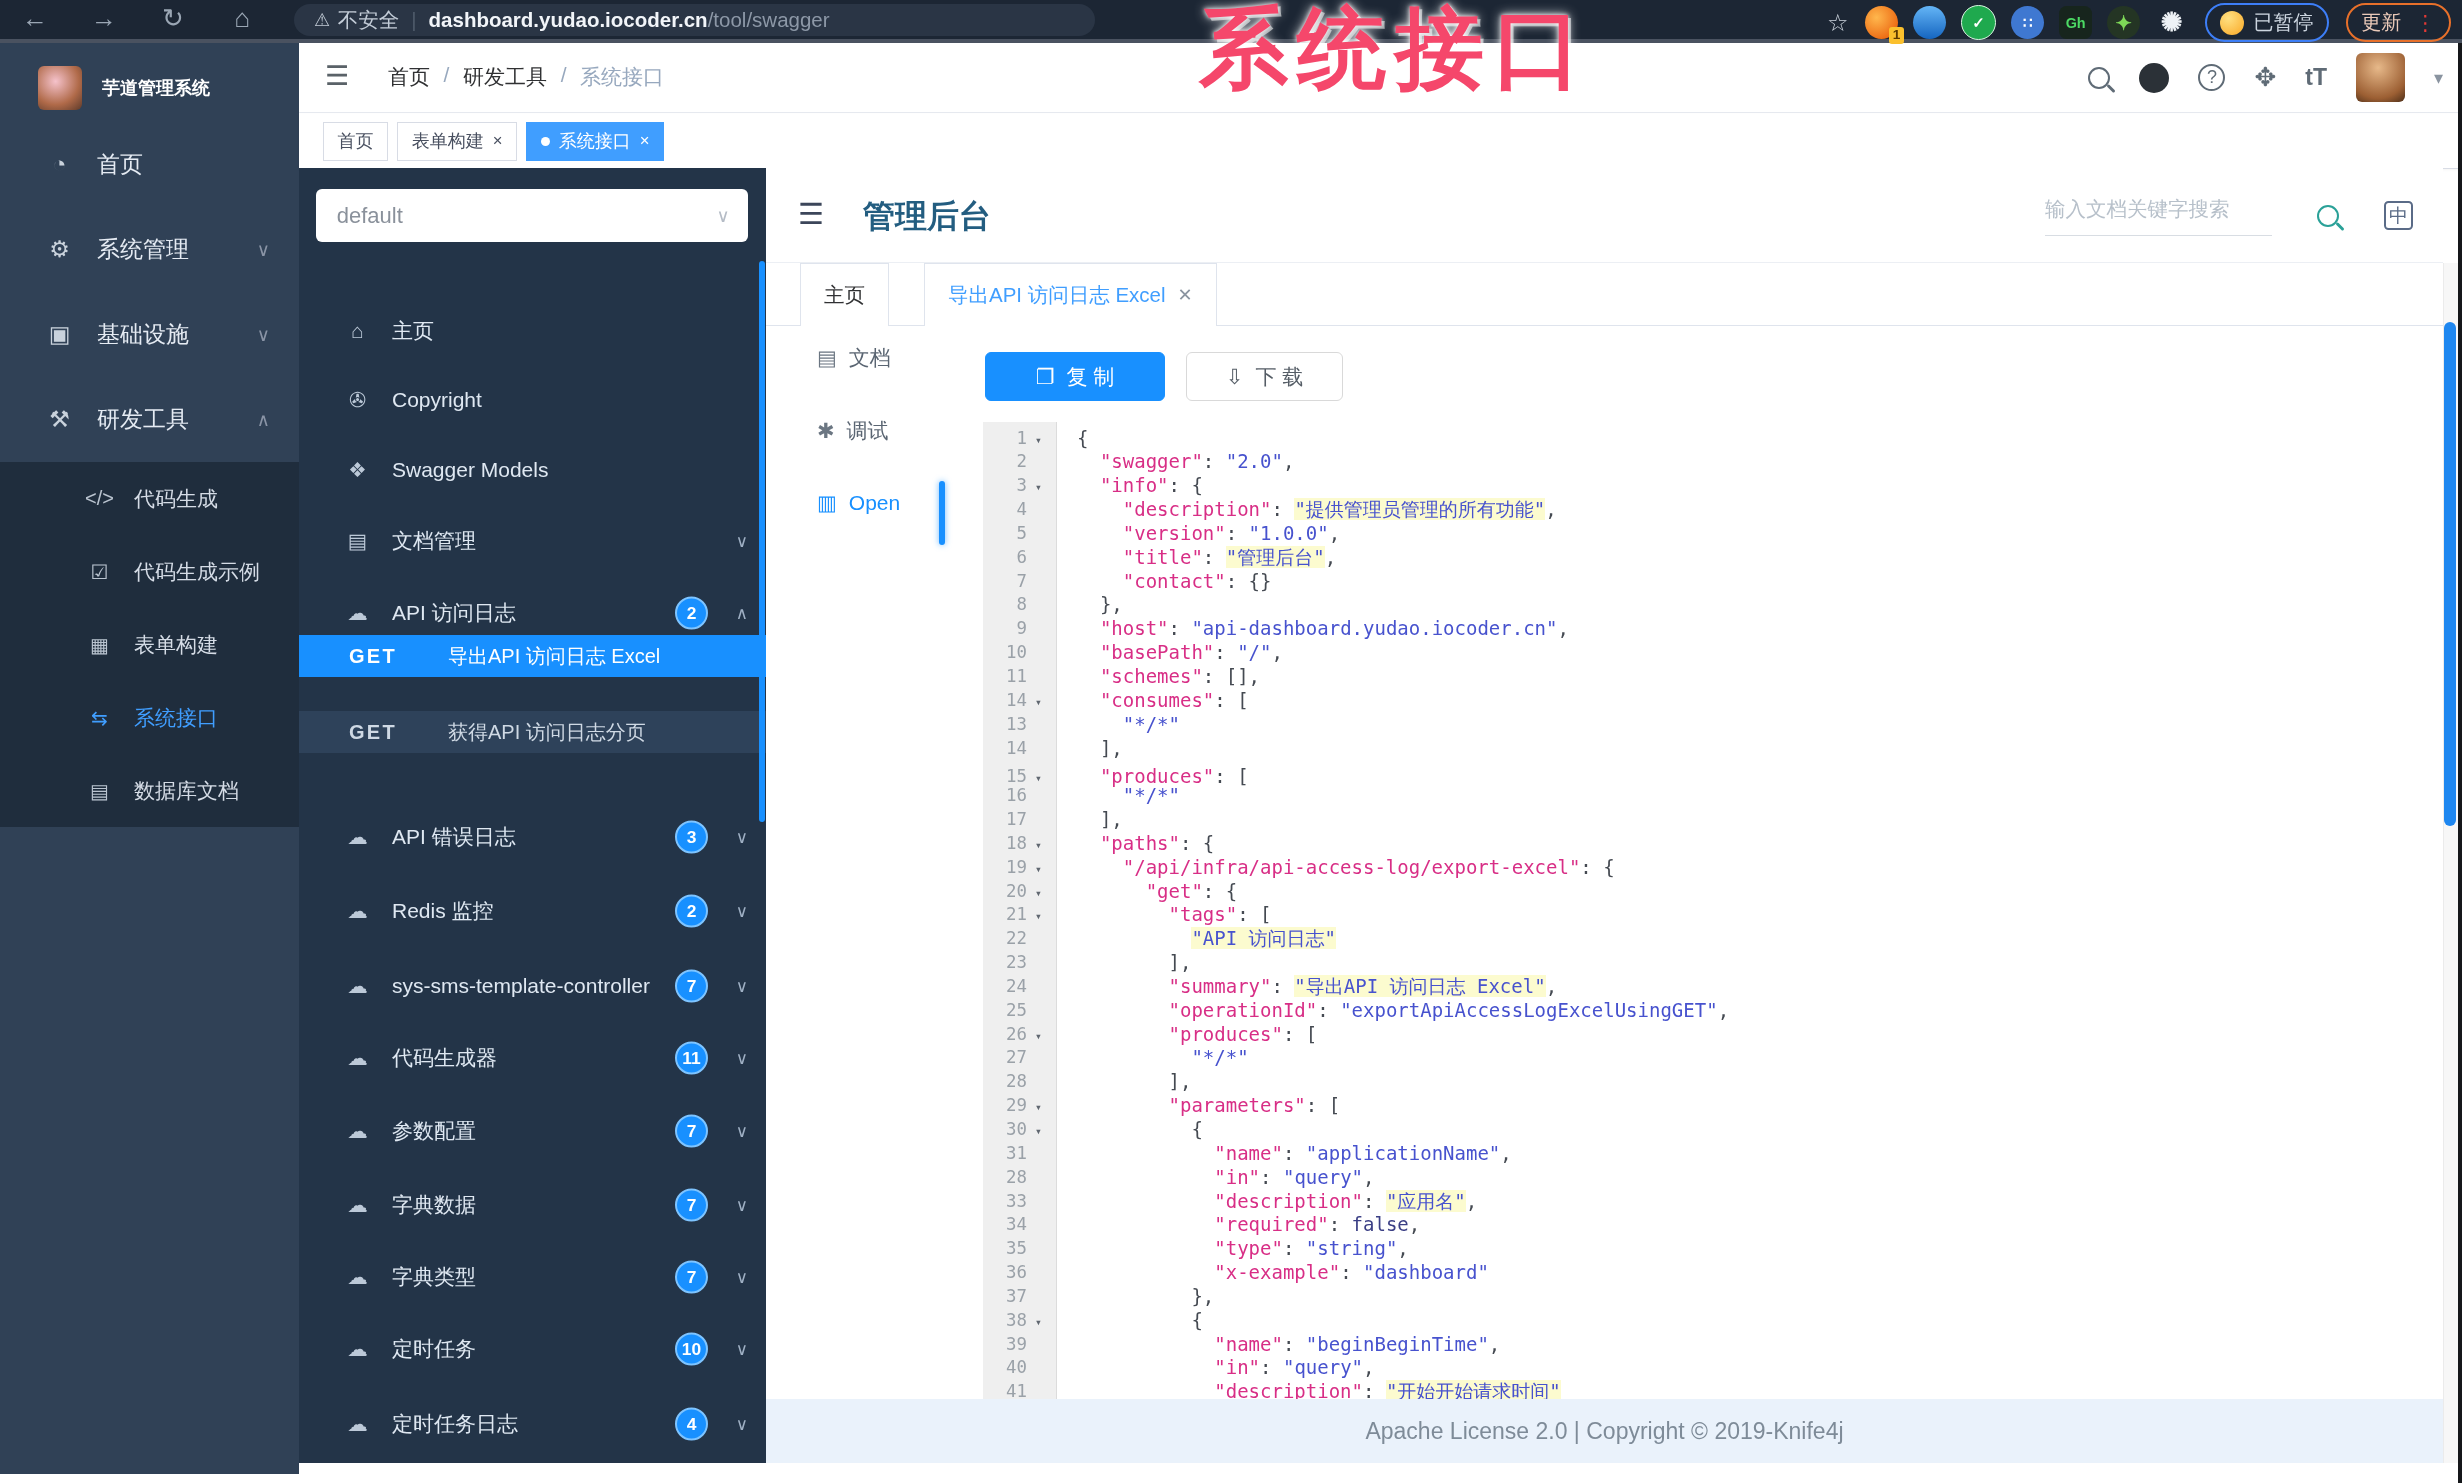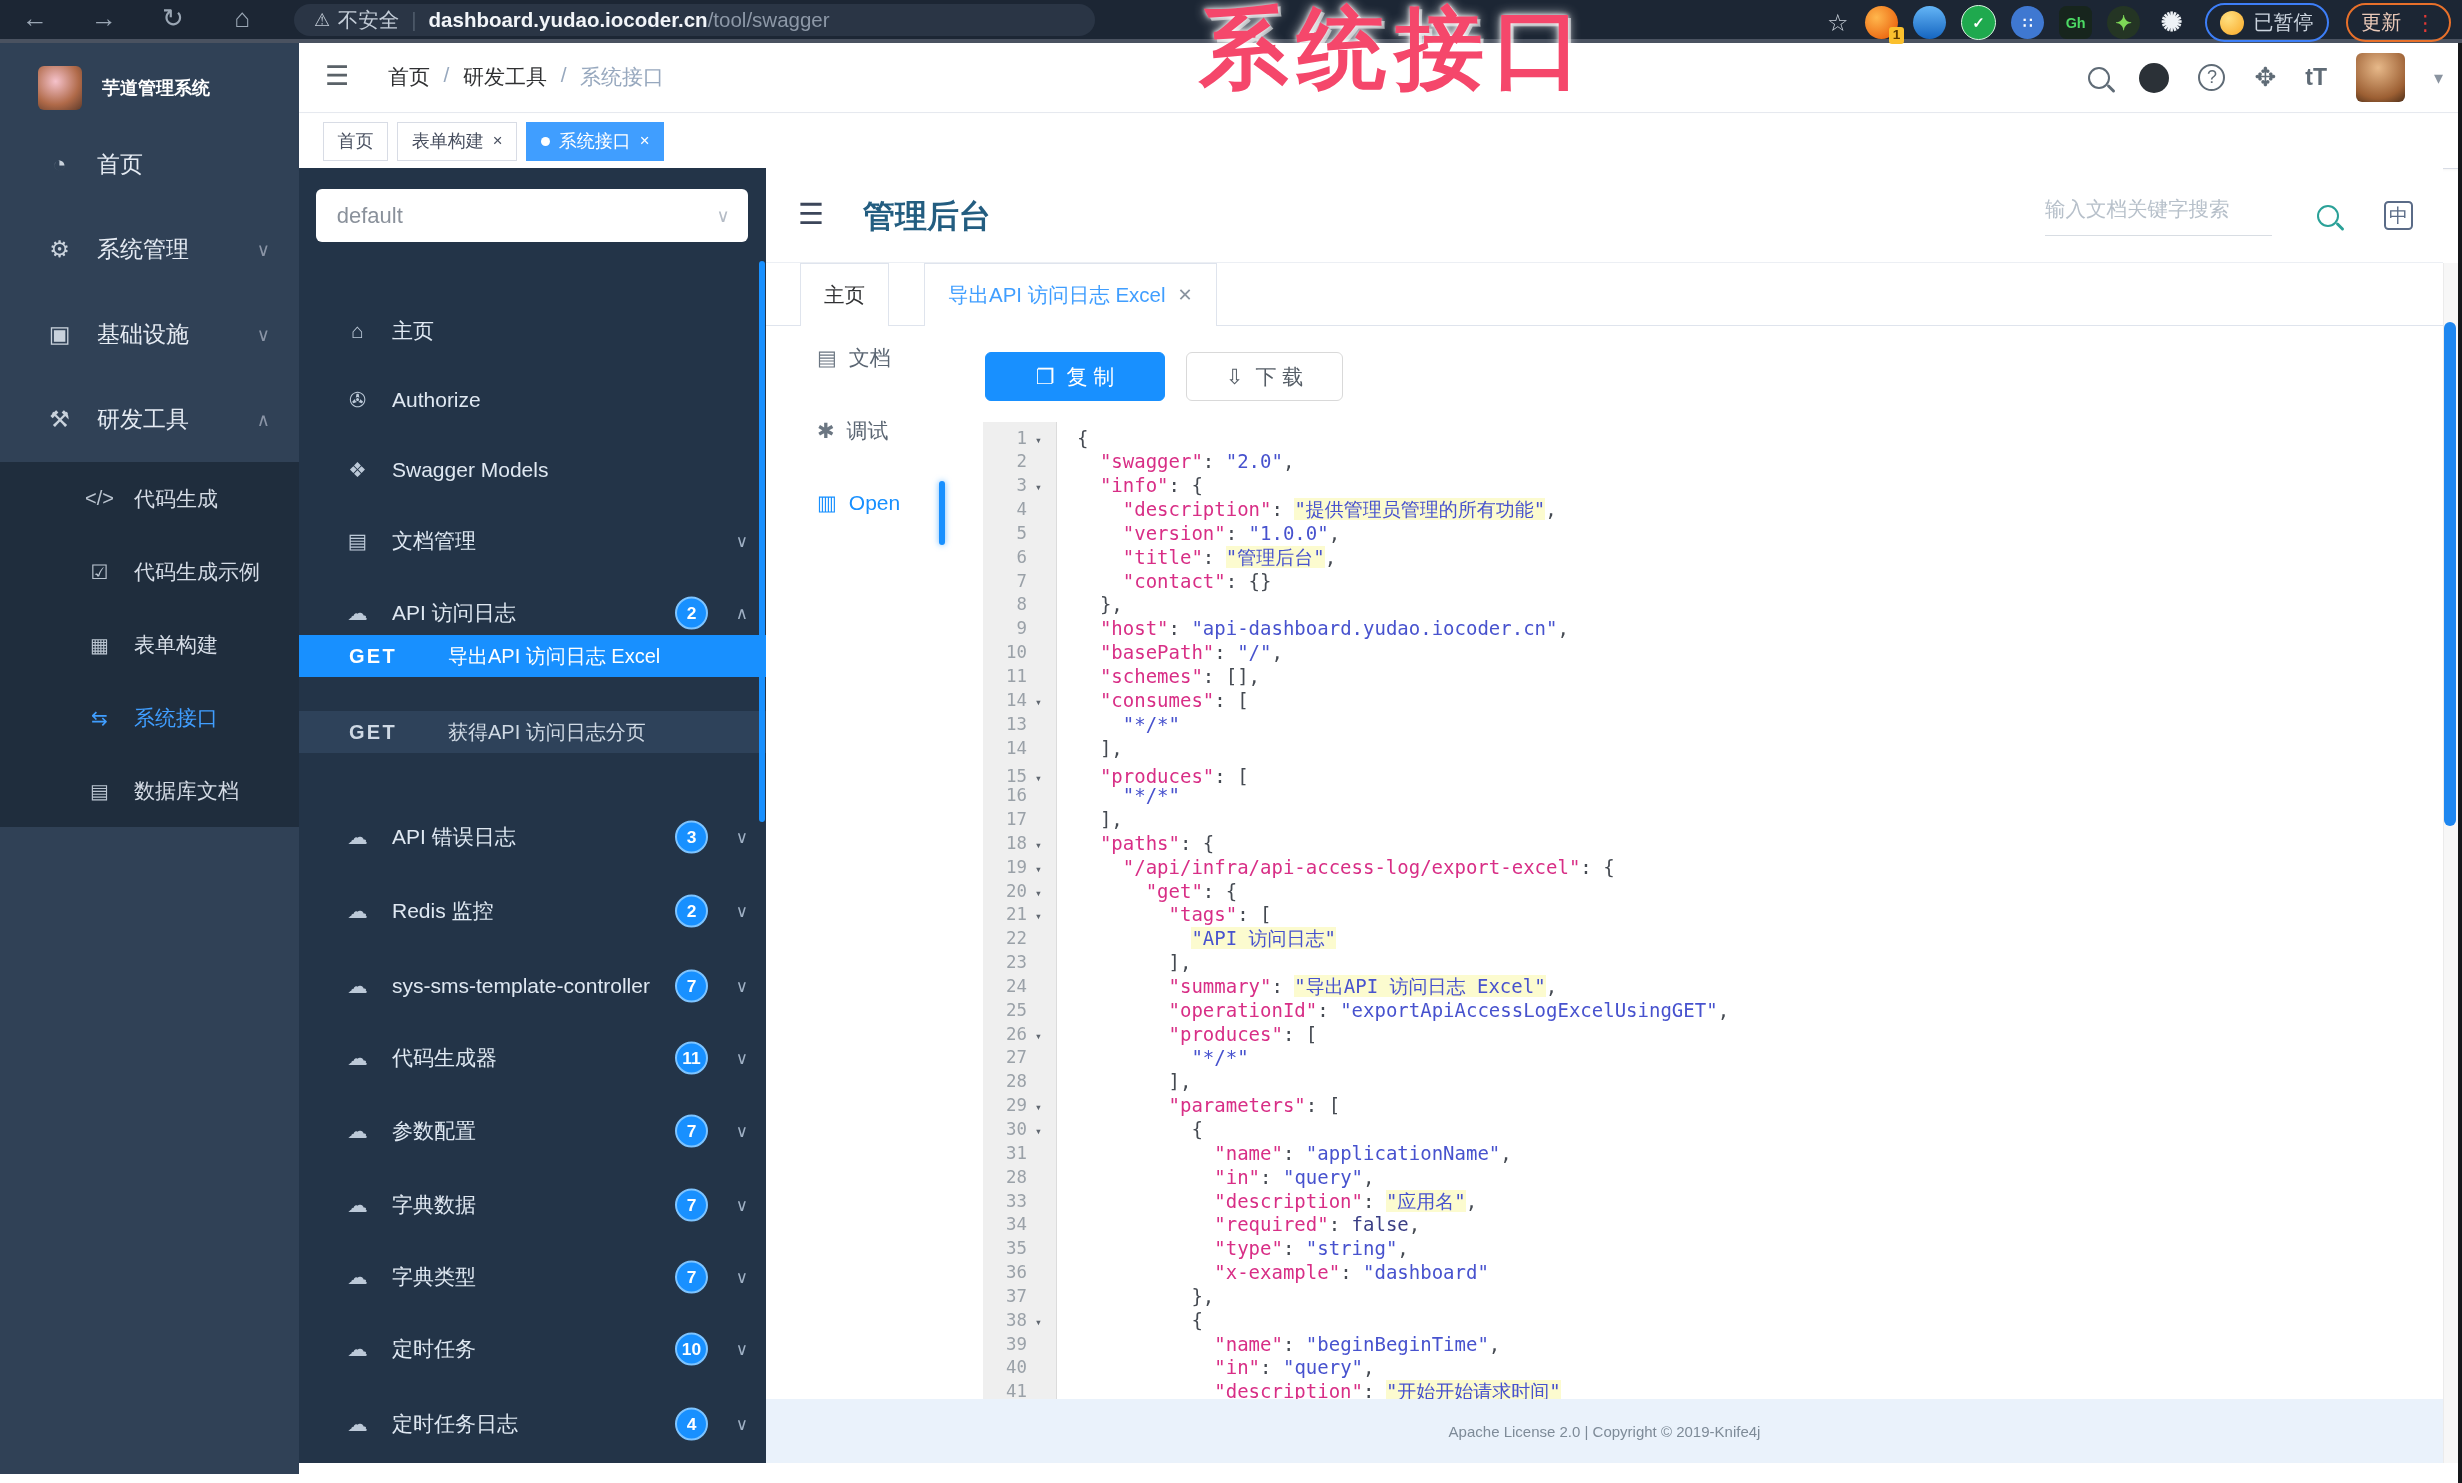--- a/index.html
+++ b/index.html
@@ -120,21 +120,21 @@
   .ln{position:absolute;left:0;top:0;width:44px;text-align:right;font-size:17.4px;color:#9aa1a8;}
   .fold{position:absolute;left:52px;top:2.3px;font-size:11.4px;color:#606770;}
   .code{position:absolute;left:94px;top:0;white-space:pre;font-size:19px;}
   .seg-p{color:#454a52;}
   .seg-k{color:#d82e86;}
   .seg-s{color:#4752ce;}
   .seg-h{color:#4752ce;background:rgba(250,248,175,.6);}
   .seg-b{color:#3b3f85;}
   
   .k-footer{position:absolute;left:766px;top:1399px;width:1677px;height:64px;background:#eaf2fb;
-            display:flex;align-items:center;justify-content:center;color:#7e8b98;font-size:15px;}
+            display:flex;align-items:center;justify-content:center;color:#7e8b98;font-size:23px;}
   .scroll-track{position:absolute;left:2443px;top:263px;width:15px;height:1200px;background:#f7f7f7;border-left:0.8px solid #ebebeb;box-sizing:border-box;}
   .scroll-thumb{position:absolute;left:2444px;top:322px;width:12px;height:504px;background:#1e87f0;border-radius:6px;}
   .win-edge{position:absolute;left:2458px;top:0;width:4.5px;height:1484px;background:#15171a;}
 </style>
 </head>
 <body>
 
 <div class="page">
 
   <div class="chrome"></div>
@@ -267,21 +267,21 @@
       <span>default</span>
       <span class="kcaret">∨</span>
     </div>
     <div id="knav-items">
         <div class="k-item" style="top: 140px;">
           <span class="m-icon">⌂</span>
           <span>主页</span>
         </div>
         <div class="k-item" style="top: 209px;">
           <span class="m-icon">✇</span>
-          <span>Authorize</span>
+          <span>Copyright</span>
         </div>
         <div class="k-item" style="top: 279px;">
           <span class="m-icon">❖</span>
           <span>Swagger Models</span>
         </div>
         <div class="k-item" style="top: 350px;">
           <span class="m-icon">▤</span>
           <span>文档管理</span>
           <span class="kchev">∨</span>
         </div>

